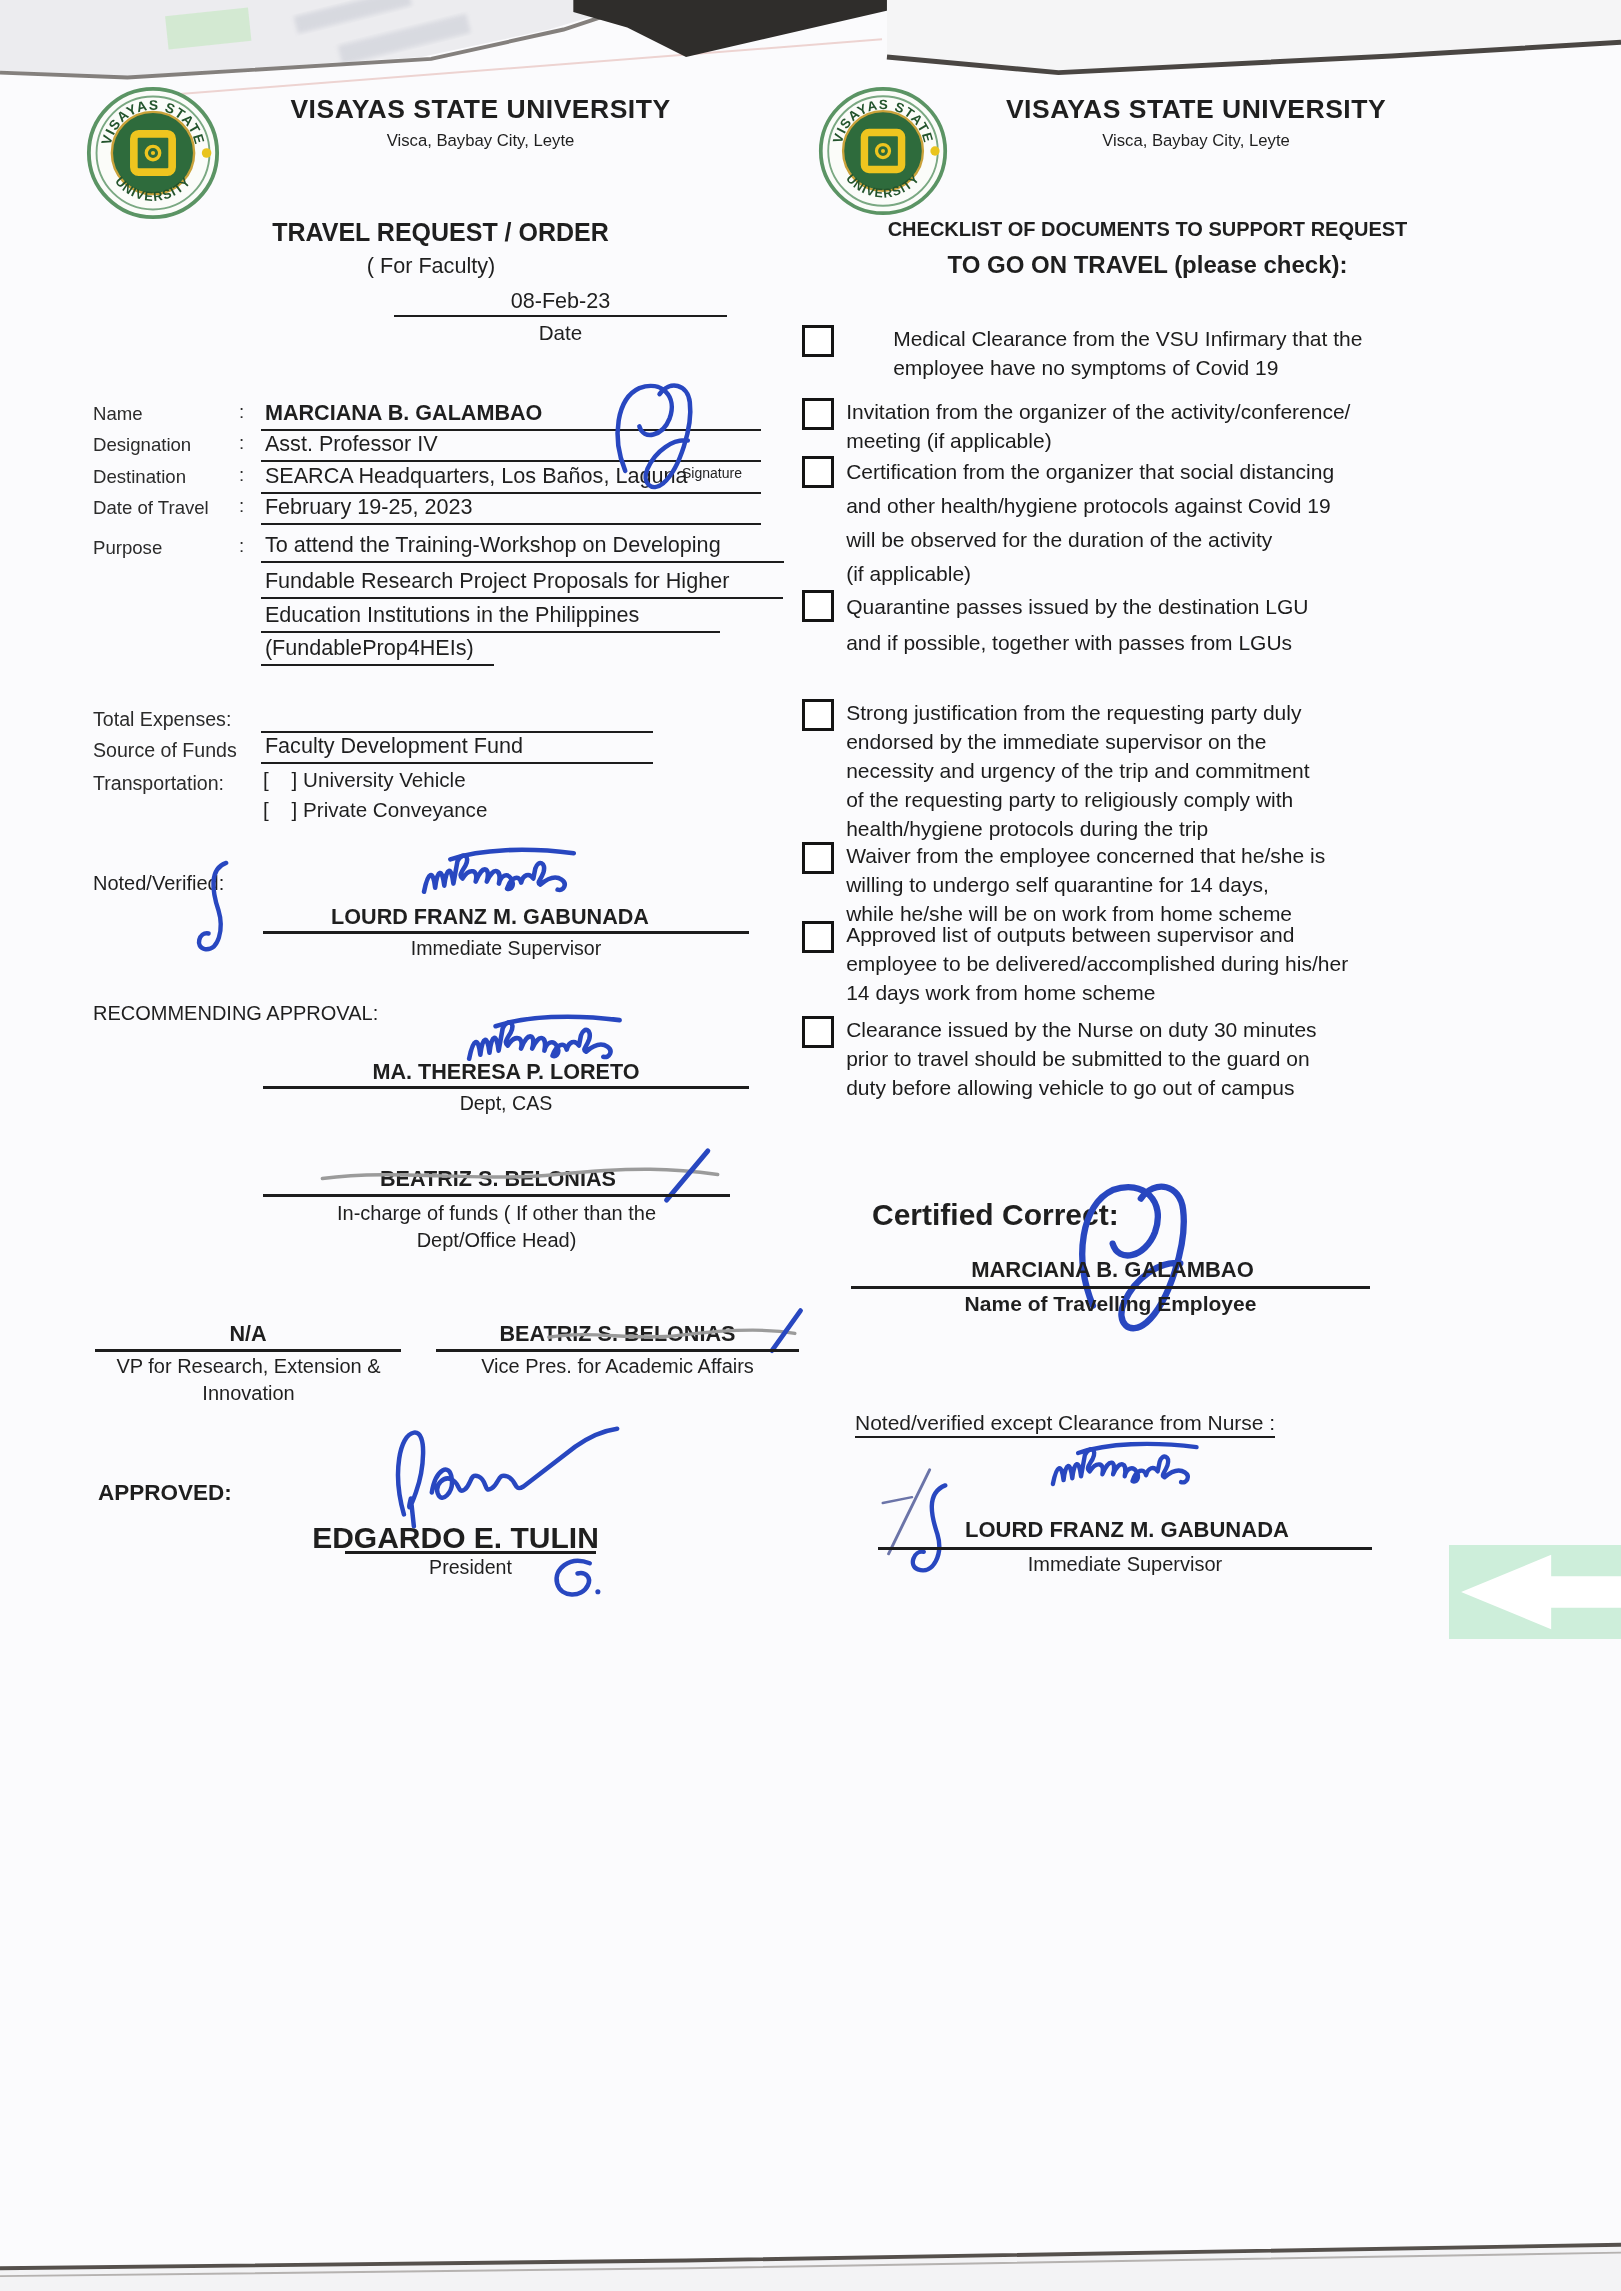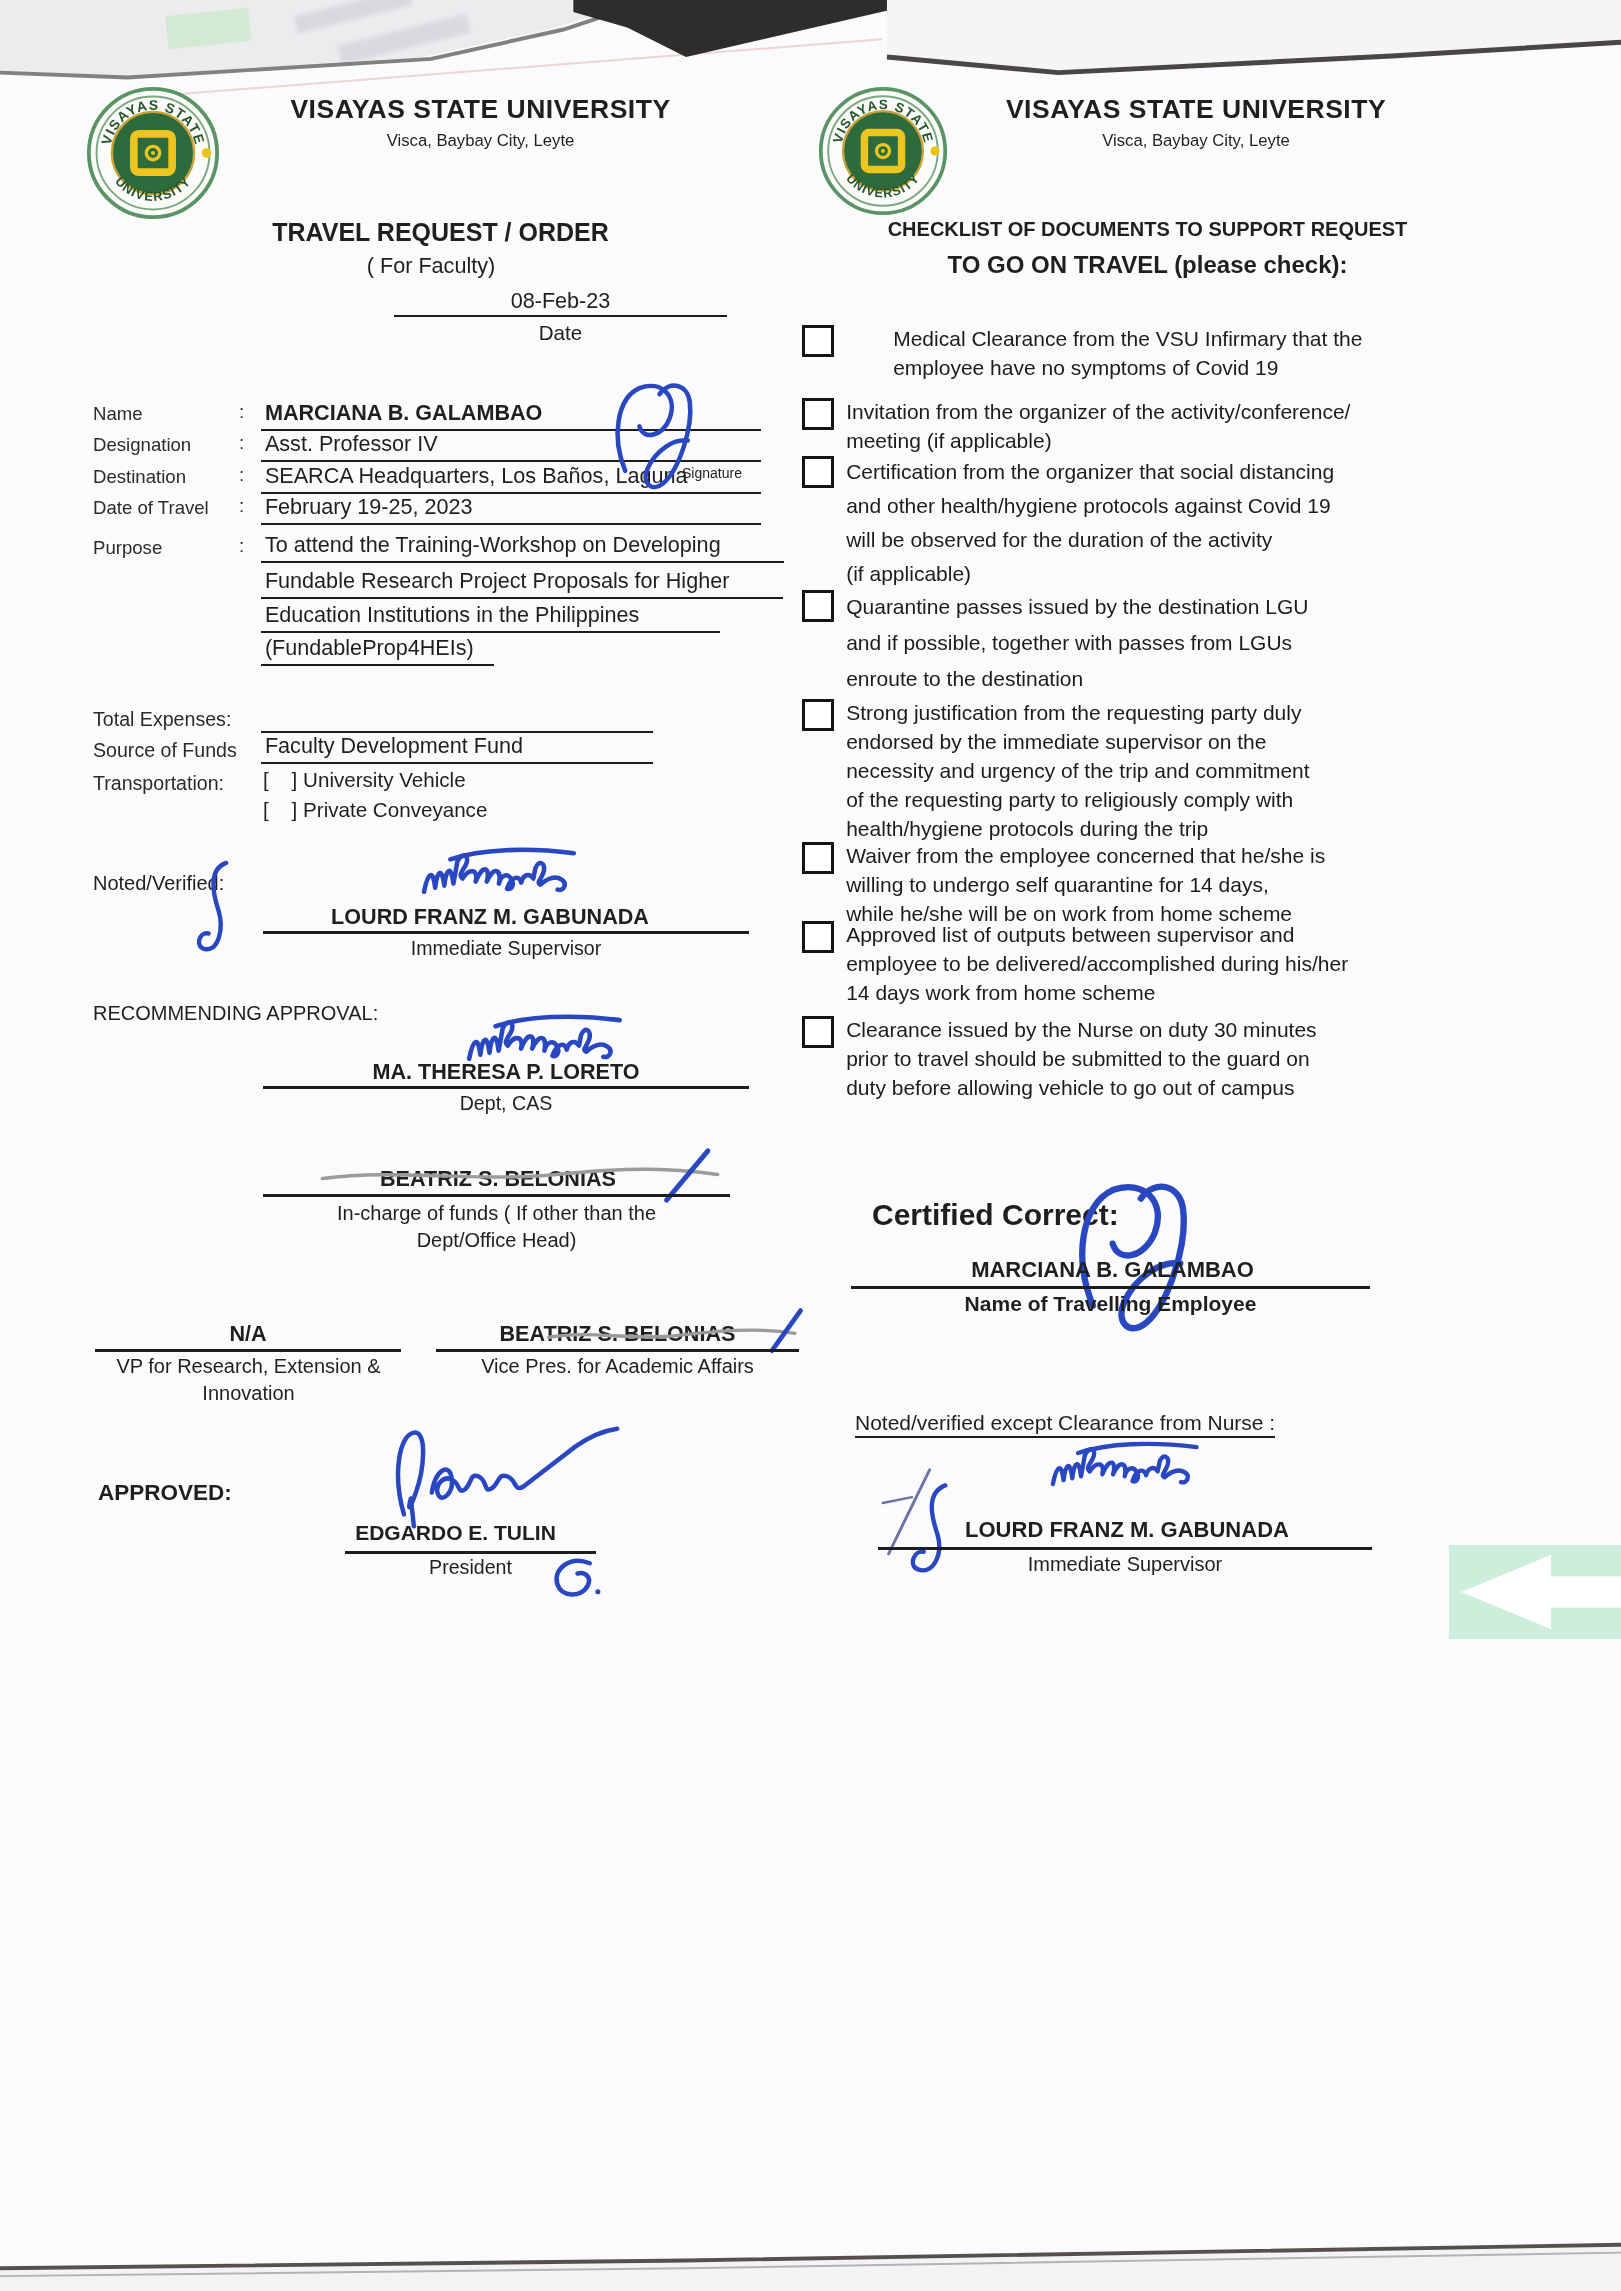--- a/index.html
+++ b/index.html
@@ -150,21 +150,21 @@
     <path class="bl" d="M238,44 L268,2"></path>
   </svg>
   <div class="rule" style="left:436px;top:1349px;width:363px"></div>
   <div class="abs c" style="left:436px;top:1355px;width:363px;font-size:20px">Vice Pres. for Academic Affairs</div>
 
   <div class="abs b" style="left:98px;top:1480px;font-size:22.5px">APPROVED:</div>
   <svg class="abs sig" style="left:380px;top:1419px" width="279" height="113" viewBox="0 0 280 110">
     <path d="M24,94 C12,52 20,14 34,12 C48,10 44,50 36,72 C31,86 27,94 31,78 L34,106"></path>
     <path d="M52,72 C56,48 70,42 72,58 C74,72 62,84 58,73 C55,64 64,55 72,59 C80,62 78,74 85,69 C92,64 90,52 99,56 C108,60 104,73 112,68 C120,63 118,52 128,56 C138,60 134,72 144,66 L196,26 C210,16 224,10 238,8"></path>
   </svg>
-  <div class="abs b c" style="left:294px;top:1521px;width:323px;font-size:21px">EDGARDO E. TULIN</div>
+  <div class="abs b c" style="left:294px;top:1521px;width:323px;font-size:30px">EDGARDO E. TULIN</div>
   <div class="rule" style="left:345px;top:1551px;width:251px"></div>
   <div class="abs c cap" style="left:345px;top:1556px;width:251px">President</div>
   <svg class="abs sig" style="left:545px;top:1553px" width="61" height="51" viewBox="0 0 60 50">
     <path d="M44,10 C24,2 8,16 12,30 C16,44 36,44 42,32 C46,24 40,18 32,20"></path>
     <circle cx="52" cy="38" r="2.5" fill="#2847c0" stroke="none"></circle>
   </svg>
 
   <svg class="abs" style="left:818px;top:86px" width="130" height="130" viewBox="0 0 140 140">
     <circle cx="70" cy="70" r="67" fill="#fbfcf9" stroke="#5b9464" stroke-width="4"></circle>
     <circle cx="70" cy="70" r="59" fill="none" stroke="#7aa882" stroke-width="2"></circle>
@@ -213,21 +213,20 @@
           <div>and other health/hygiene protocols against Covid 19</div>
           <div>will be observed for the duration of the activity</div>
           <div> (if applicable)</div>
         </div>
       </div>
       <div class="check-item" style="top: 589px;">
         <span class="cbox"></span>
         <div class="ctext" style="line-height: 36px;">
           <div>Quarantine passes issued by the destination LGU</div>
           <div>and if possible, together with passes from LGUs</div>
-          <div>enroute to the destination</div>
         </div>
       </div>
       <div class="check-item" style="top: 698px;">
         <span class="cbox"></span>
         <div class="ctext" style="line-height: 29px;">
           <div>Strong justification from the requesting party duly</div>
           <div>endorsed by the immediate supervisor on the</div>
           <div>necessity and urgency of the trip and commitment</div>
           <div>of the requesting party to religiously comply with</div>
           <div>health/hygiene protocols during the trip</div>

